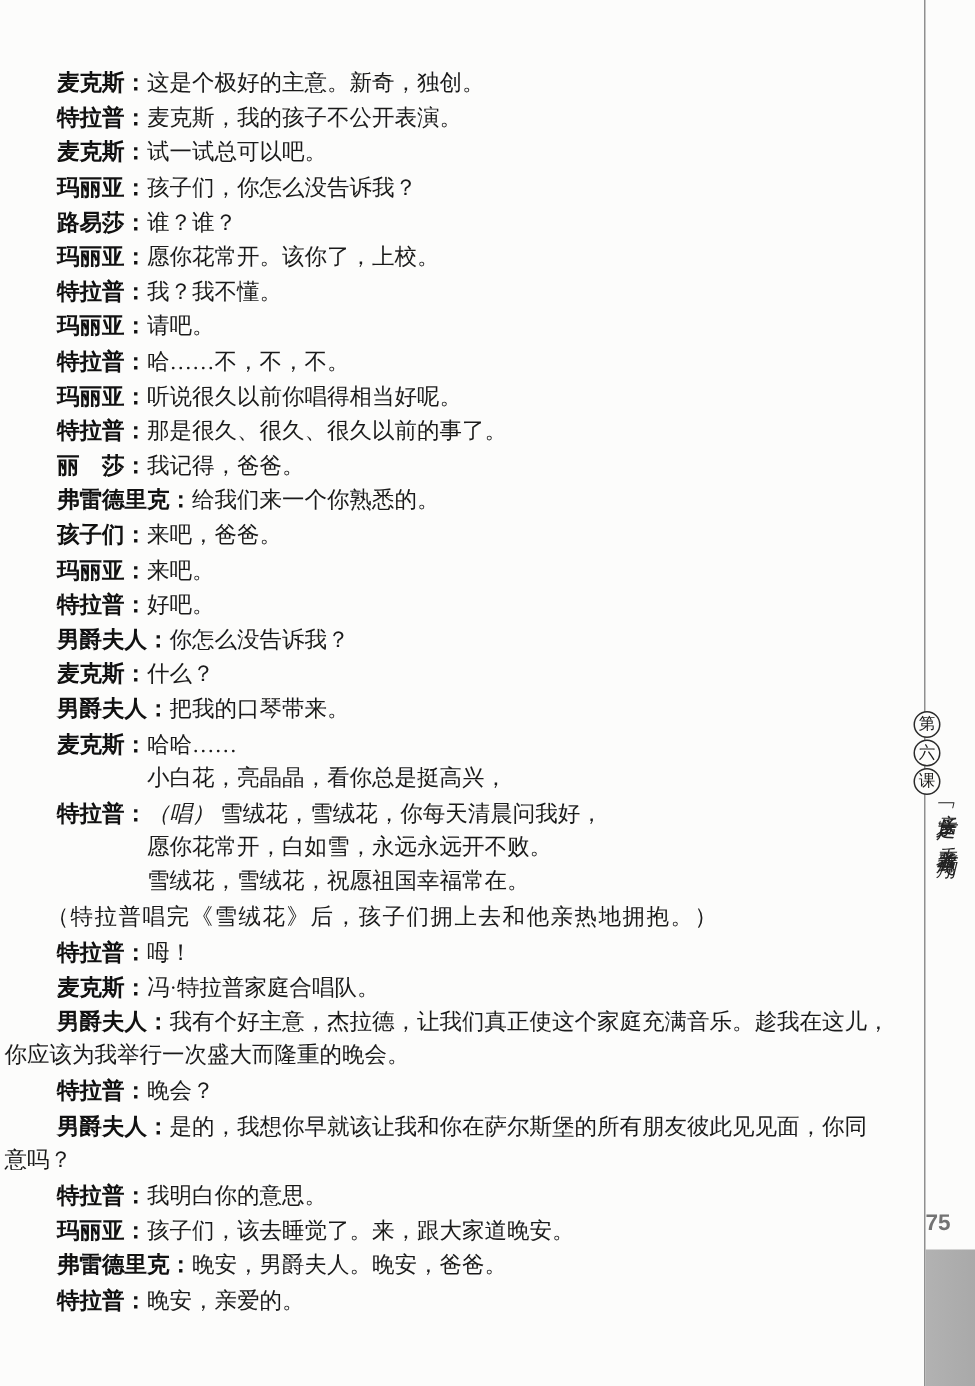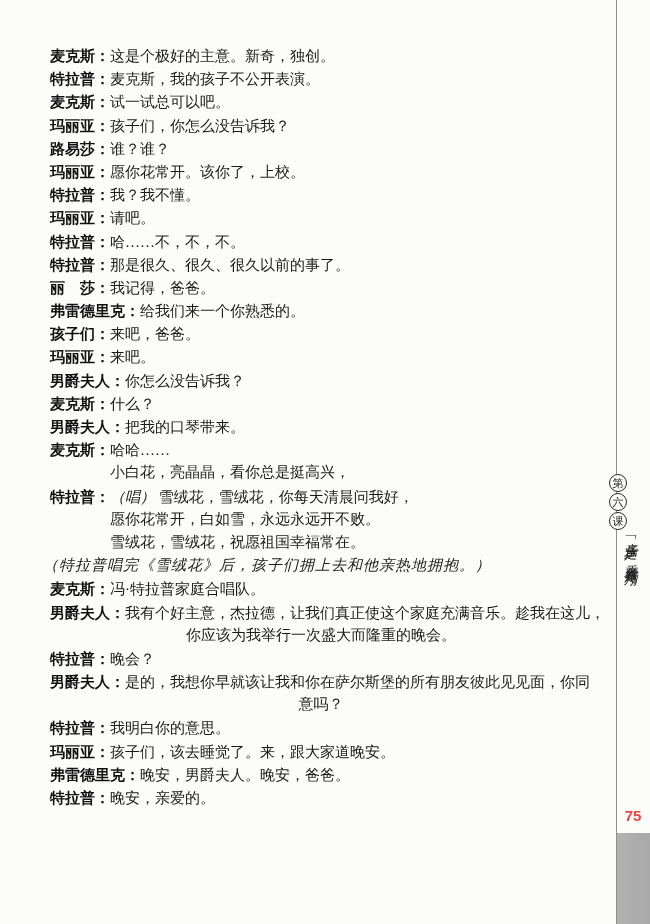--- a/index.html
+++ b/index.html
@@ -8,58 +8,58 @@
     font-family:"Liberation Serif", serif;
     background:#e8e8e8;
   }
   .page{
     position:relative;width:650px;height:924px;
     background:#fcfcfb;overflow:hidden;
     color:#1a1a1a;
   }
   
   .text-block{
-    position:absolute;left:15px;top:44px;width:612px;
+    position:absolute;left:3px;top:44px;width:612px;
   }
   .ln{
     height:23.2px;line-height:23.2px;white-space:nowrap;
     font-size:15px;color:#1a1a1a;
   }
   .ln .speaker{
     font-family:"Liberation Sans", sans-serif;
     font-weight:700;color:#111;
   }
   .ln .note{ font-style:italic; }
   .ln-dialogue{ padding-left:35px; }
   .ln-lyric{ padding-left:95px; }
-  .ln-stage{ padding-left:28px; font-style:italic; letter-spacing:1px; }
-  .ln-wrap{ padding-left:0;text-align:center; }
+  .ln-stage{ padding-left:28px; letter-spacing:1px; }
+  .ln-wrap{ padding-left:0; }
   
   .rule-v{
     position:absolute;left:616px;top:0;width:1px;height:924px;
     background:#8f8f8f;
   }
   .lesson-circle{
     position:absolute;left:609px;width:16px;height:16px;
     border:1px solid #2b2b2b;border-radius:50%;
     background:#fdfdfc;text-align:center;line-height:16px;
     font-size:11px;color:#1a1a1a;z-index:2;
   }
   .c0{top:474px;} .c1{top:493px;} .c2{top:512px;}
   .side-title{
     position:absolute;left:621px;top:531px;height:200px;
     writing-mode:vertical-rl;text-orientation:mixed;
     font-size:13px;letter-spacing:1.5px;font-style:italic;
     color:#222;
   }
   .page-num{
     position:absolute;left:617px;top:804px;width:32px;height:24px;
-    text-align:center;line-height:24px;
+    line-height:24px;
     font-family:"Liberation Sans", sans-serif;font-weight:700;
-    font-size:15px;color:#ef4444;
+    font-size:15px;color:#737373;
   }
   .page-tab{
     position:absolute;left:617px;top:833px;width:33px;height:91px;
     background:linear-gradient(to right,#b2b2b2,#a4a4a4);
   }
 </style>
 </head>
 <body>
 
 <div class="page">
@@ -67,34 +67,37 @@
   <div class="text-block">
       <div class="ln ln-dialogue"><span class="speaker">麦克斯：</span><span>这是个极好的主意。新奇，独创。</span></div>
       <div class="ln ln-dialogue"><span class="speaker">特拉普：</span><span>麦克斯，我的孩子不公开表演。</span></div>
       <div class="ln ln-dialogue"><span class="speaker">麦克斯：</span><span>试一试总可以吧。</span></div>
       <div class="ln ln-dialogue"><span class="speaker">玛丽亚：</span><span>孩子们，你怎么没告诉我？</span></div>
       <div class="ln ln-dialogue"><span class="speaker">路易莎：</span><span>谁？谁？</span></div>
       <div class="ln ln-dialogue"><span class="speaker">玛丽亚：</span><span>愿你花常开。该你了，上校。</span></div>
       <div class="ln ln-dialogue"><span class="speaker">特拉普：</span><span>我？我不懂。</span></div>
       <div class="ln ln-dialogue"><span class="speaker">玛丽亚：</span><span>请吧。</span></div>
       <div class="ln ln-dialogue"><span class="speaker">特拉普：</span><span>哈……不，不，不。</span></div>
+      <div class="ln ln-dialogue"><span class="speaker">玛丽亚：</span><span>听说很久以前你唱得相当好呢。</span></div>
       <div class="ln ln-dialogue"><span class="speaker">特拉普：</span><span>那是很久、很久、很久以前的事了。</span></div>
       <div class="ln ln-dialogue"><span class="speaker">丽　莎：</span><span>我记得，爸爸。</span></div>
       <div class="ln ln-dialogue"><span class="speaker">弗雷德里克：</span><span>给我们来一个你熟悉的。</span></div>
       <div class="ln ln-dialogue"><span class="speaker">孩子们：</span><span>来吧，爸爸。</span></div>
       <div class="ln ln-dialogue"><span class="speaker">玛丽亚：</span><span>来吧。</span></div>
+      <div class="ln ln-dialogue"><span class="speaker">特拉普：</span><span>好吧。</span></div>
       <div class="ln ln-dialogue"><span class="speaker">男爵夫人：</span><span>你怎么没告诉我？</span></div>
       <div class="ln ln-dialogue"><span class="speaker">麦克斯：</span><span>什么？</span></div>
       <div class="ln ln-dialogue"><span class="speaker">男爵夫人：</span><span>把我的口琴带来。</span></div>
       <div class="ln ln-dialogue"><span class="speaker">麦克斯：</span><span>哈哈……</span></div>
       <div class="ln ln-lyric"><span>小白花，亮晶晶，看你总是挺高兴，</span></div>
       <div class="ln ln-dialogue"><span class="speaker">特拉普：</span><span class="note">（唱） </span><span>雪绒花，雪绒花，你每天清晨问我好，</span></div>
       <div class="ln ln-lyric"><span>愿你花常开，白如雪，永远永远开不败。</span></div>
       <div class="ln ln-lyric"><span>雪绒花，雪绒花，祝愿祖国幸福常在。</span></div>
       <div class="ln ln-stage"><span>（特拉普唱完《雪绒花》后，孩子们拥上去和他亲热地拥抱。）</span></div>
+      <div class="ln ln-dialogue"><span class="speaker">特拉普：</span><span>呣！</span></div>
       <div class="ln ln-dialogue"><span class="speaker">麦克斯：</span><span>冯·特拉普家庭合唱队。</span></div>
       <div class="ln ln-dialogue"><span class="speaker">男爵夫人：</span><span>我有个好主意，杰拉德，让我们真正使这个家庭充满音乐。趁我在这儿，</span></div>
       <div class="ln ln-wrap"><span>你应该为我举行一次盛大而隆重的晚会。</span></div>
       <div class="ln ln-dialogue"><span class="speaker">特拉普：</span><span>晚会？</span></div>
       <div class="ln ln-dialogue"><span class="speaker">男爵夫人：</span><span>是的，我想你早就该让我和你在萨尔斯堡的所有朋友彼此见见面，你同</span></div>
       <div class="ln ln-wrap"><span>意吗？</span></div>
       <div class="ln ln-dialogue"><span class="speaker">特拉普：</span><span>我明白你的意思。</span></div>
       <div class="ln ln-dialogue"><span class="speaker">玛丽亚：</span><span>孩子们，该去睡觉了。来，跟大家道晚安。</span></div>
       <div class="ln ln-dialogue"><span class="speaker">弗雷德里克：</span><span>晚安，男爵夫人。晚安，爸爸。</span></div>
       <div class="ln ln-dialogue"><span class="speaker">特拉普：</span><span>晚安，亲爱的。</span></div>

